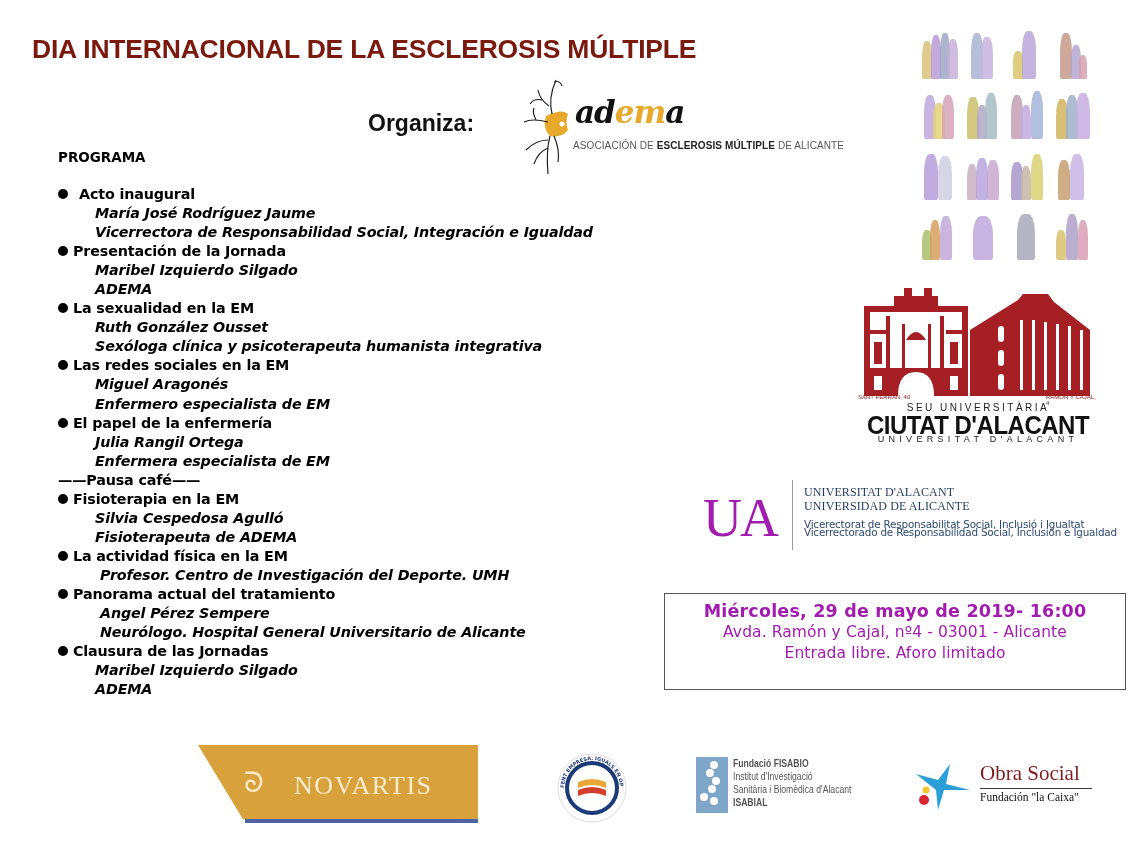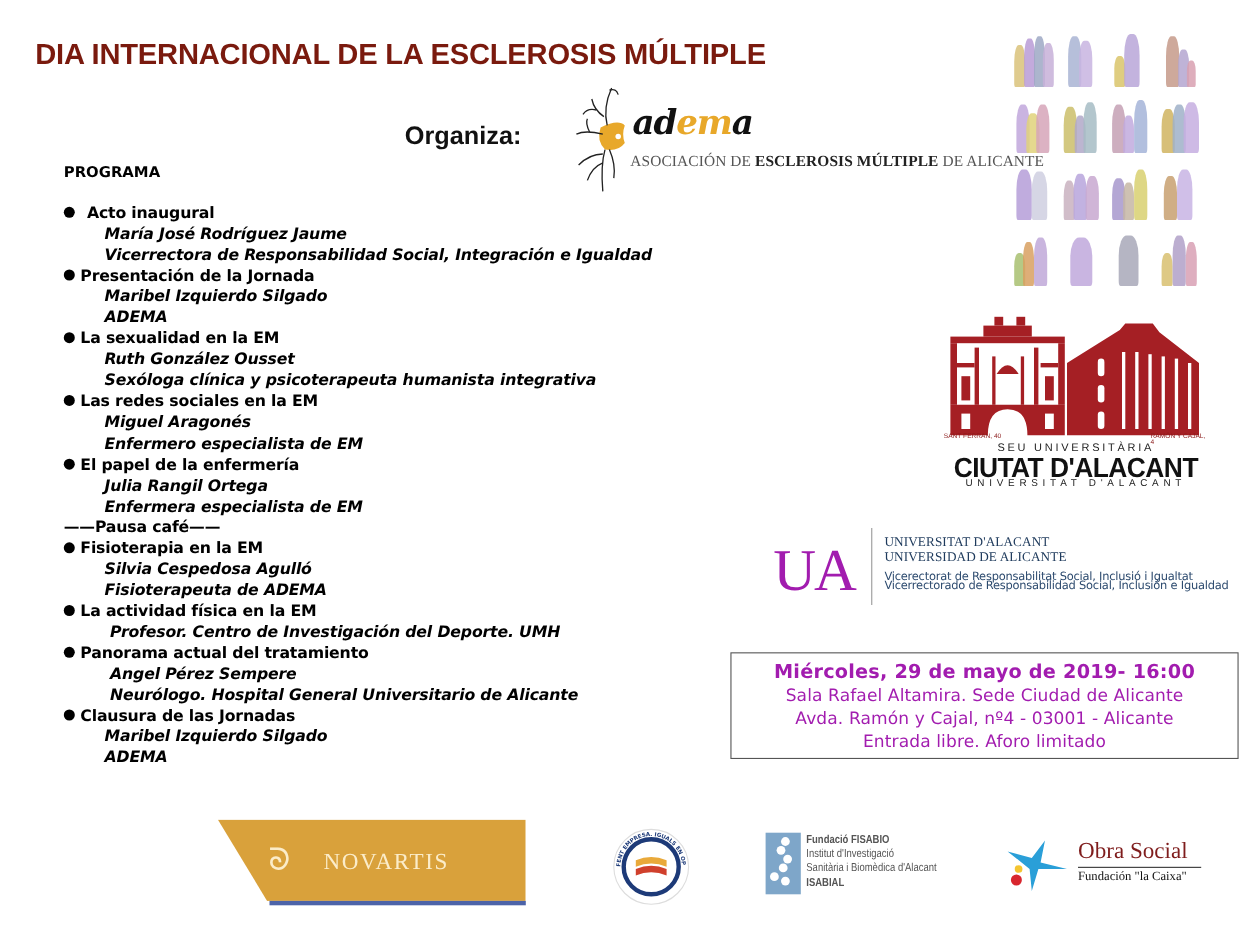--- a/index.html
+++ b/index.html
@@ -20,21 +20,21 @@
     
     .adema-logo { position: absolute; left: 518px; top: 78px; width: 290px; height: 102px; }
     .adema-word {
       position: absolute; left: 57px; top: 16px;
       font-family: "DejaVu Serif", serif; font-style: italic; font-weight: bold;
       font-size: 31px; color: #111; letter-spacing: -1px;
     }
     .adema-word .em { color: #e8a82a; }
     .adema-sub {
       position: absolute; left: 55px; top: 62px;
-      font-family: Liberation Serif, serif; font-size: 14px; color: #555; white-space: nowrap; letter-spacing: 0.1px;
+      font-family: Liberation Sans, sans-serif; font-size: 10px; color: #555; white-space: nowrap; letter-spacing: 0.1px;
     }
     .adema-sub b { color: #222; }
 
     .programa {
       position: absolute; left: 58px; top: 149px;
       font-family: "DejaVu Sans", sans-serif; font-weight: bold; font-size: 13.5px;
     }
 
     .agenda { position: absolute; left: 58px; top: 185px; width: 620px; }
     .agenda .row {
@@ -79,21 +79,21 @@
       font-family: "DejaVu Sans", sans-serif;
     }
     .infobox .date { font-weight: bold; font-size: 17.5px; margin-top: 6px; line-height: 22px; letter-spacing: 0.2px; }
     .infobox .line { font-size: 15.5px; line-height: 21px; letter-spacing: 0.1px; }
 
     
     .novartis { position: absolute; left: 198px; top: 745px; width: 280px; height: 80px; }
     .novartis .shape { position: absolute; left: 0; top: 0; width: 280px; height: 74px; background: #d9a13b; clip-path: polygon(0 0, 100% 0, 100% 100%, 16% 100%); }
     .novartis .base { position: absolute; left: 47px; top: 74px; width: 233px; height: 4px; background: #4c63a8; }
     .novartis .icon { position: absolute; left: 46px; top: 22px; font-family: "Liberation Serif", serif; font-size: 28px; color: #fbecc9; }
-    .novartis .word { position: absolute; left: 96px; top: 26px; font-family: "Liberation Serif", serif; font-size: 21px; color: #fbecc9; letter-spacing: 1.5px; }
+    .novartis .word { position: absolute; left: 96px; top: 26px; font-family: "Liberation Serif", serif; font-size: 26px; color: #fbecc9; letter-spacing: 1.5px; }
 
     .fent { position: absolute; left: 556px; top: 752px; width: 72px; height: 72px; }
     .fisabio { position: absolute; left: 696px; top: 757px; width: 170px; height: 58px; }
     .fisabio .box { position: absolute; left: 0; top: 0; width: 32px; height: 56px; background: #7ea6c9; }
     .fisabio .txt { position: absolute; left: 37px; font-family: "Liberation Sans", sans-serif; font-size: 10.5px; color: #555; white-space: nowrap; transform: scaleX(0.82); transform-origin: left; }
     .fisabio .t1 { top: 0; font-weight: bold; } .fisabio .t2 { top: 13px; } .fisabio .t3 { top: 26px; } .fisabio .t4 { top: 39px; font-weight: bold; }
 
     .caixa { position: absolute; left: 912px; top: 760px; width: 190px; height: 52px; }
     .caixa .t1 { position: absolute; left: 68px; top: 1px; font-family: "Liberation Serif", serif; font-size: 21px; color: #7f1d1d; }
     .caixa .rule { position: absolute; left: 68px; top: 28px; width: 112px; height: 1px; background: #333; }
@@ -292,21 +292,20 @@
   <div class="mark">UA</div>
   <div class="divider"></div>
   <div class="l1">UNIVERSITAT D'ALACANT</div>
   <div class="l2">UNIVERSIDAD DE ALICANTE</div>
   <div class="l3">Vicerectorat de Responsabilitat Social, Inclusió i Igualtat</div>
   <div class="l4">Vicerrectorado de Responsabilidad Social, Inclusión e Igualdad</div>
 </div>
 
 <div class="infobox">
   <div class="date">Miércoles, 29 de mayo de 2019- 16:00</div>
-  <div class="line">Sala Rafael Altamira. Sede Ciudad de Alicante</div>
   <div class="line">Avda. Ramón y Cajal, nº4 - 03001 - Alicante</div>
   <div class="line">Entrada libre. Aforo limitado</div>
 </div>
 
 <div class="novartis">
   <div class="shape"></div>
   <div class="base"></div>
   <div class="icon">ᘐ</div>
   <div class="word">NOVARTIS</div>
 </div>

